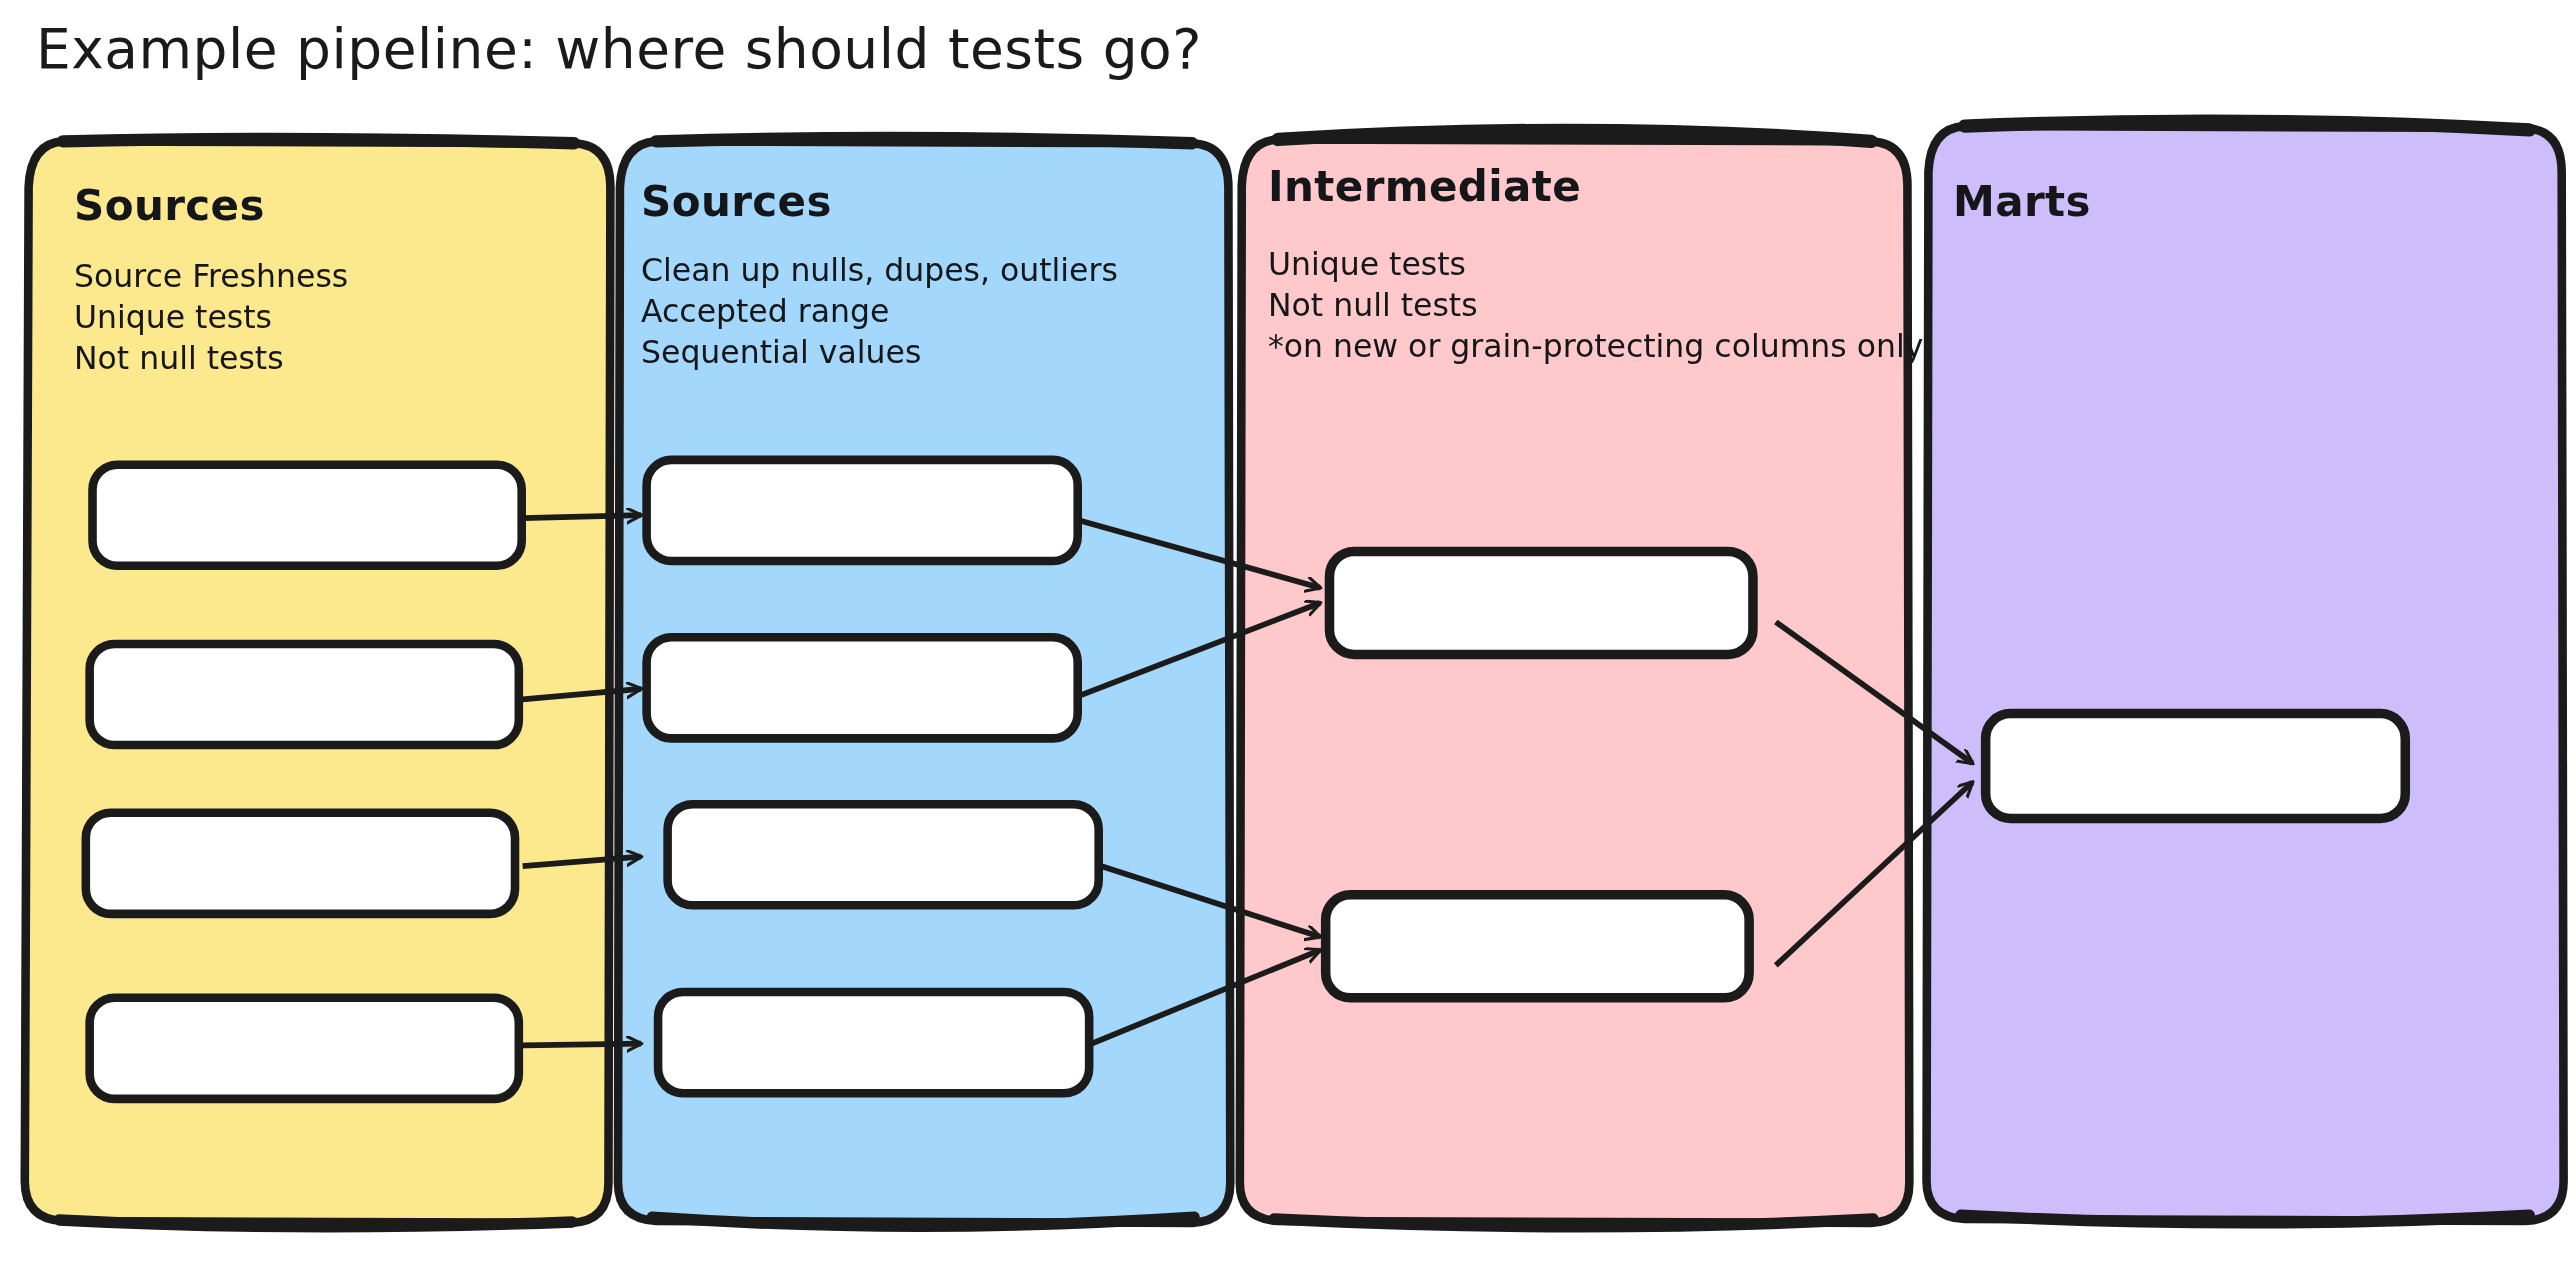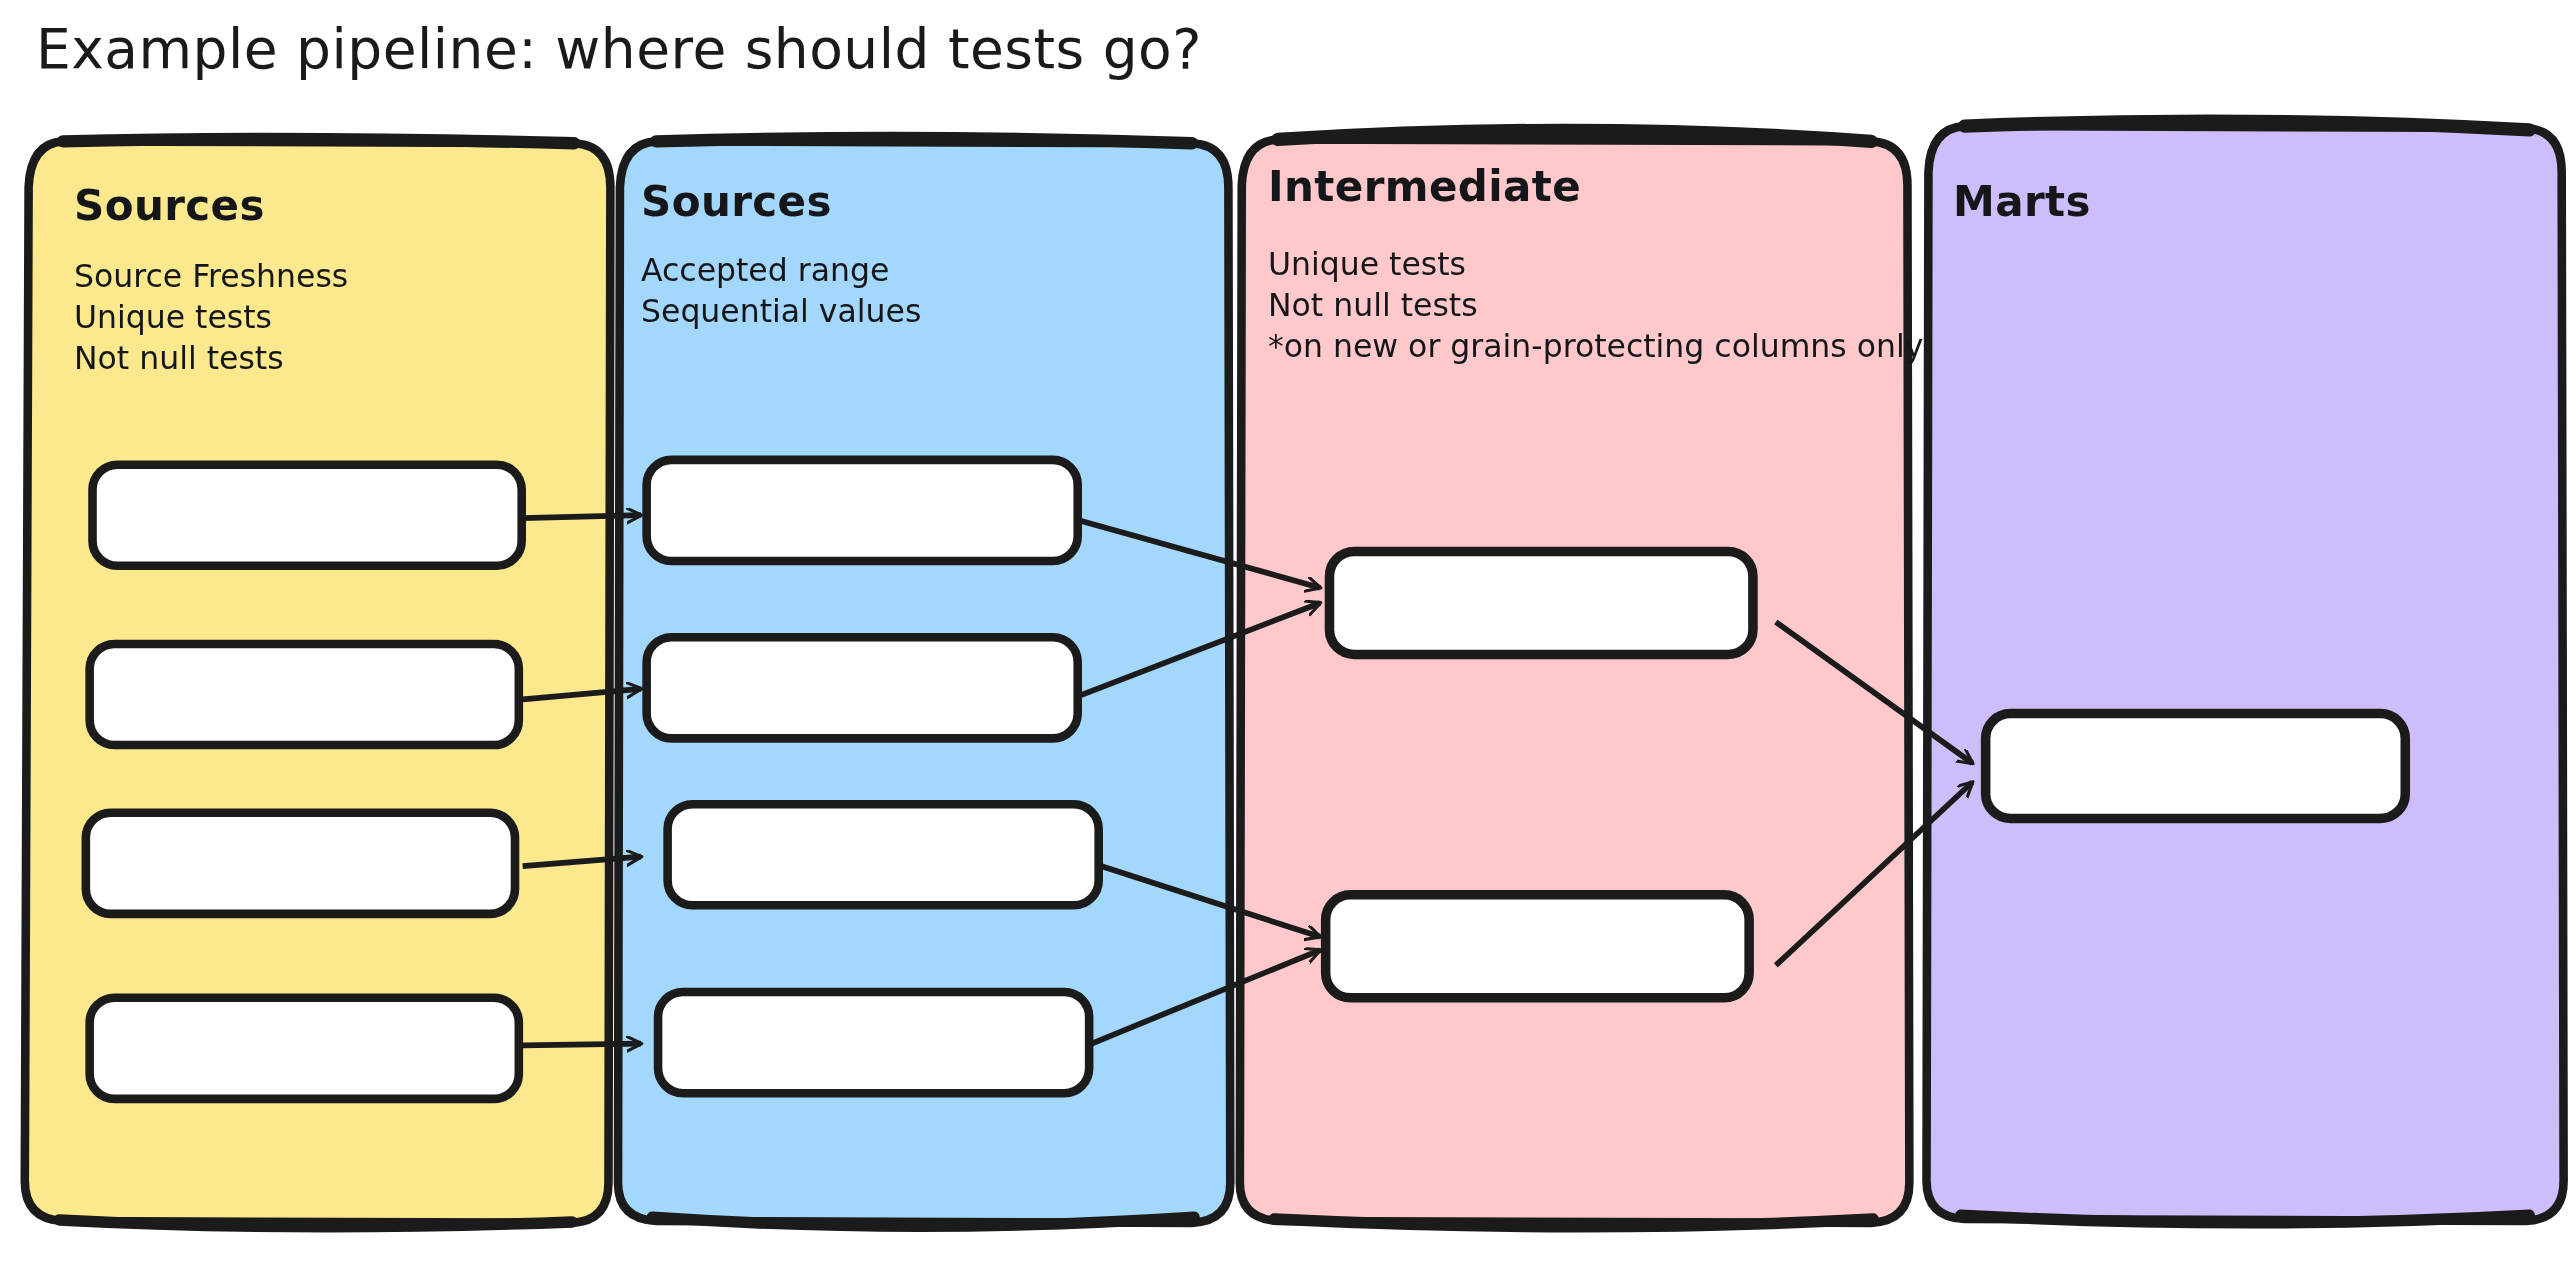--- a/index.html
+++ b/index.html
@@ -77,20 +77,21 @@
 
   <div class="lane-title" style="left:74px; top:181px;">Sources</div>
   <div class="lane-lines" style="left:74px; top:244px;margin-top:12px;">
     <div>Source Freshness</div>
     <div>Unique tests</div>
     <div>Not null tests</div>
   </div>
 
   <div class="lane-title" style="left:641px; top:177px;">Sources</div>
   <div class="lane-lines" style="left:641px; top:250px;">
+    <div>Clean up nulls, dupes, outliers</div>
     <div>Accepted range</div>
     <div>Sequential values</div>
   </div>
 
   <div class="lane-title" style="left:1268px; top:162px;">Intermediate</div>
   <div class="lane-lines" style="left:1268px; top:244px;">
     <div>Unique tests</div>
     <div>Not null tests</div>
     <div>*on new or grain-protecting columns only</div>
   </div>

